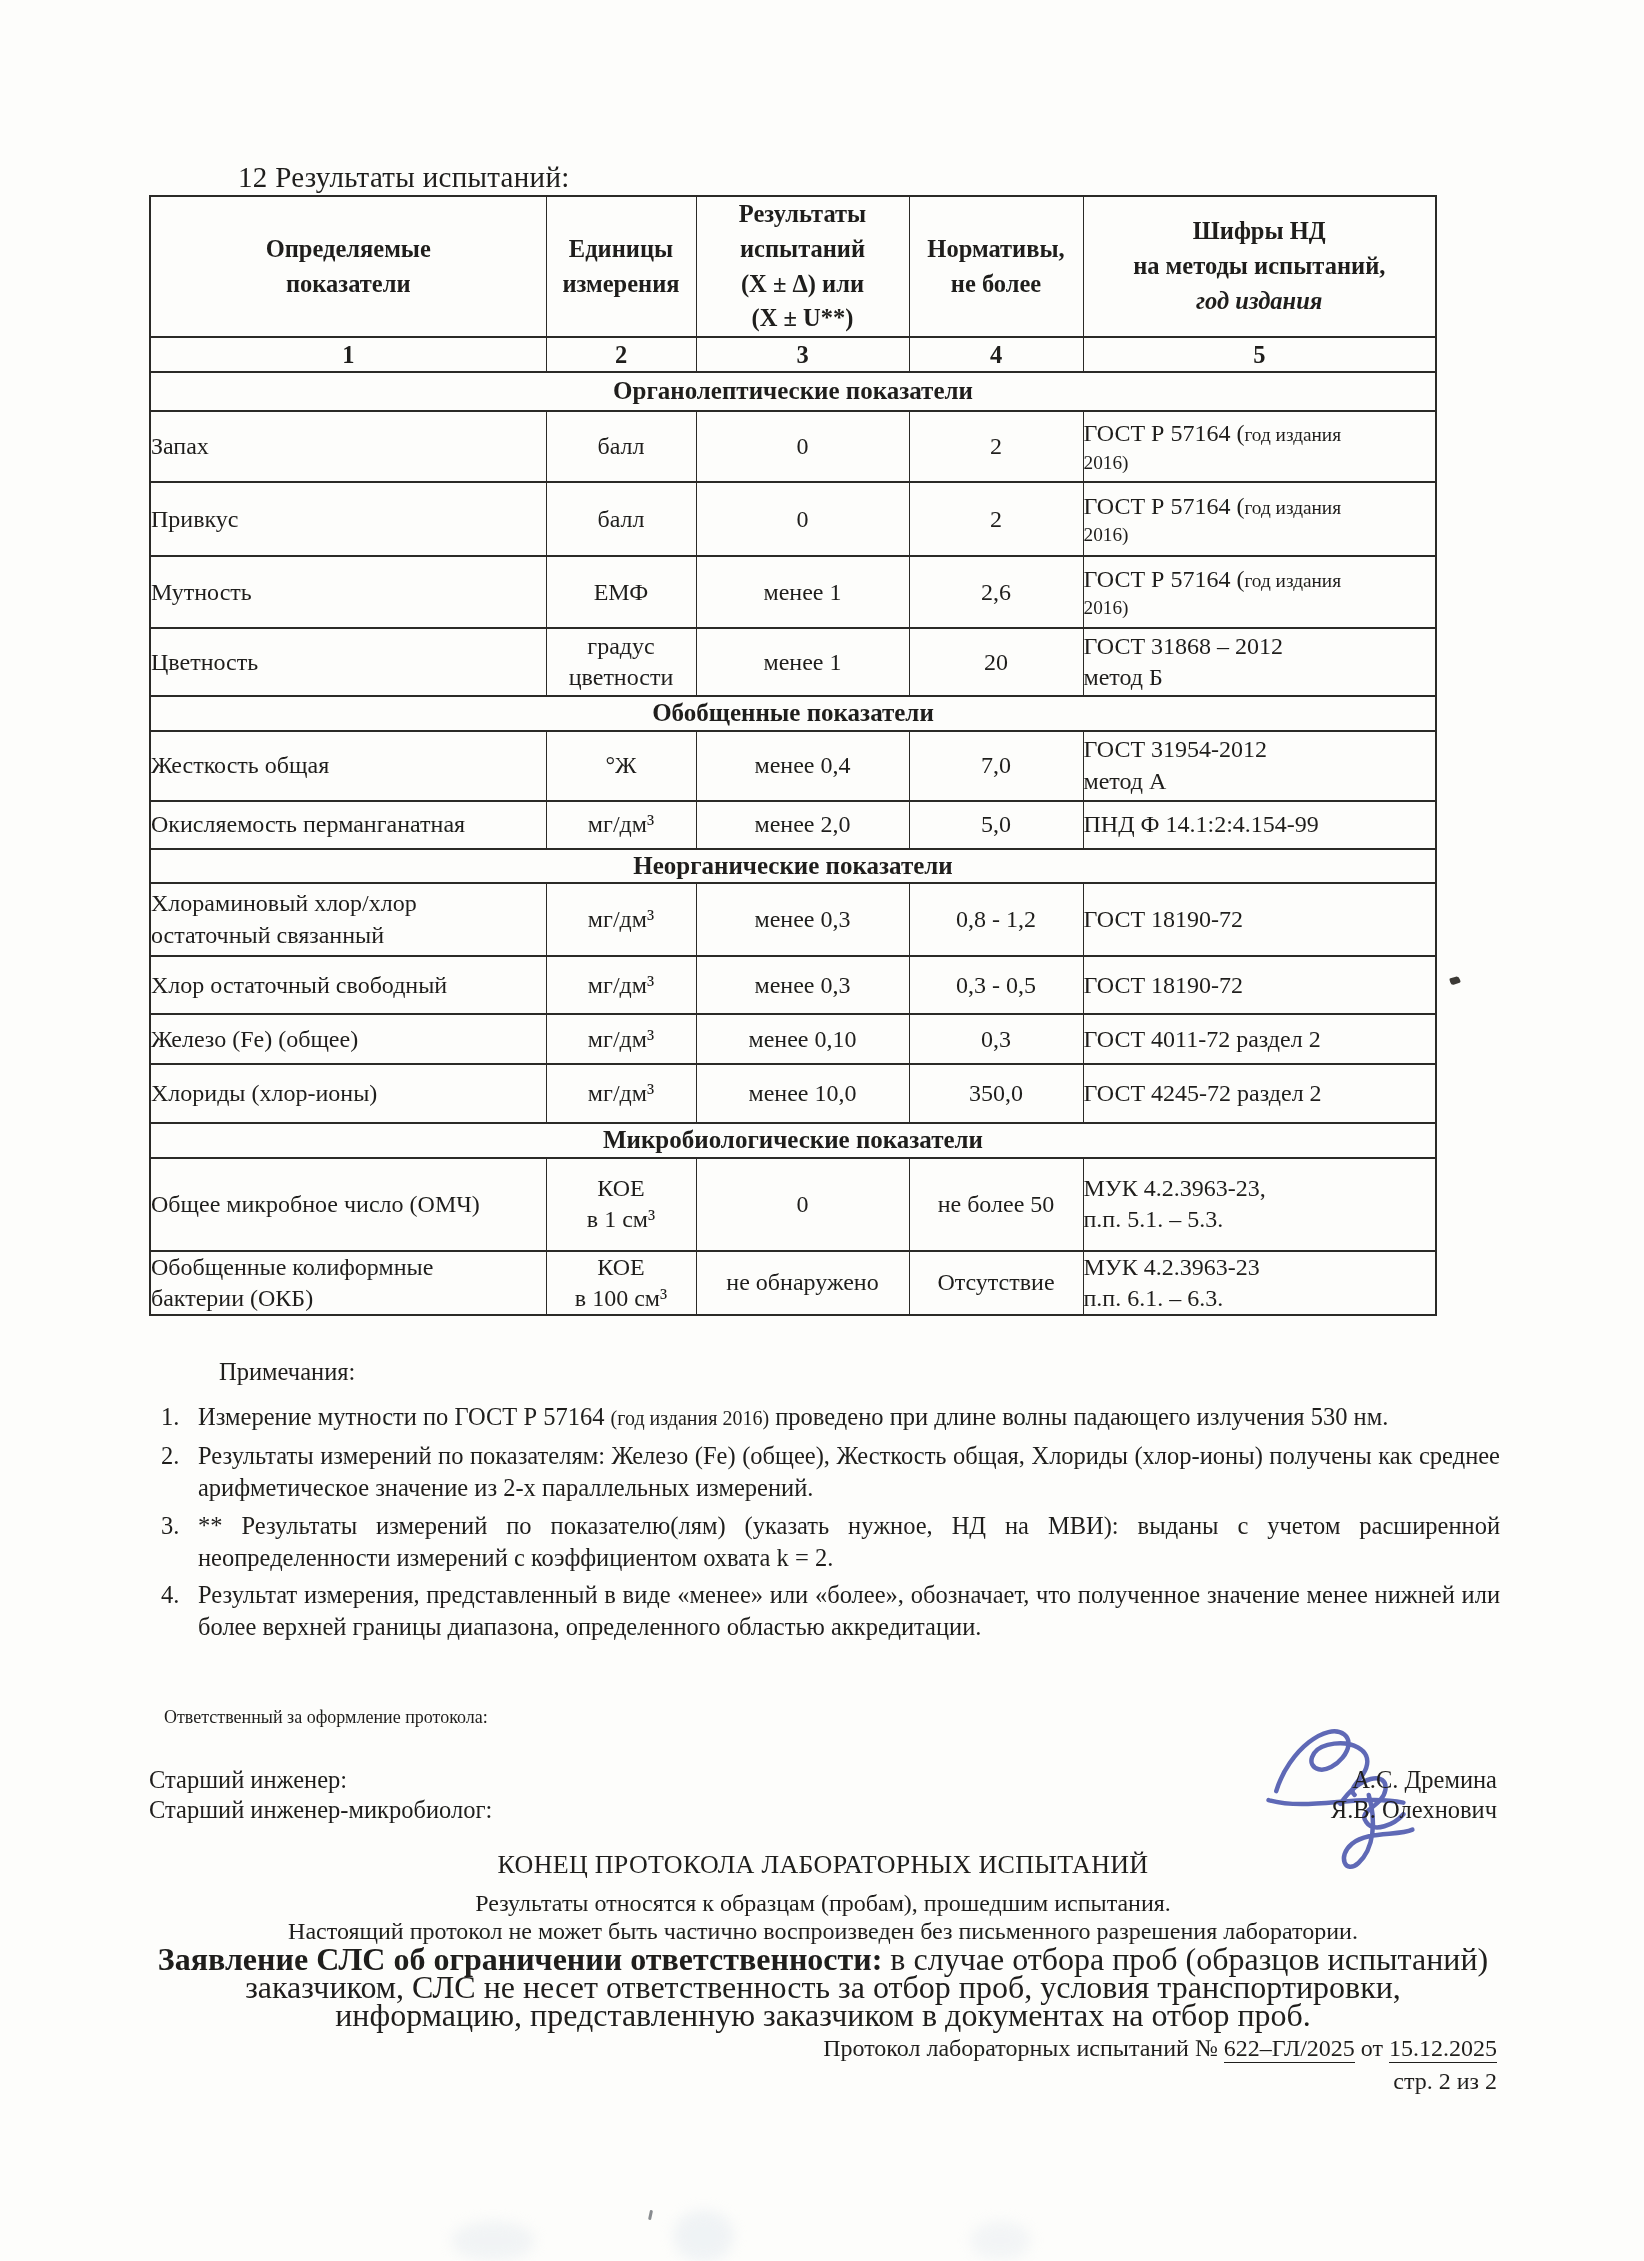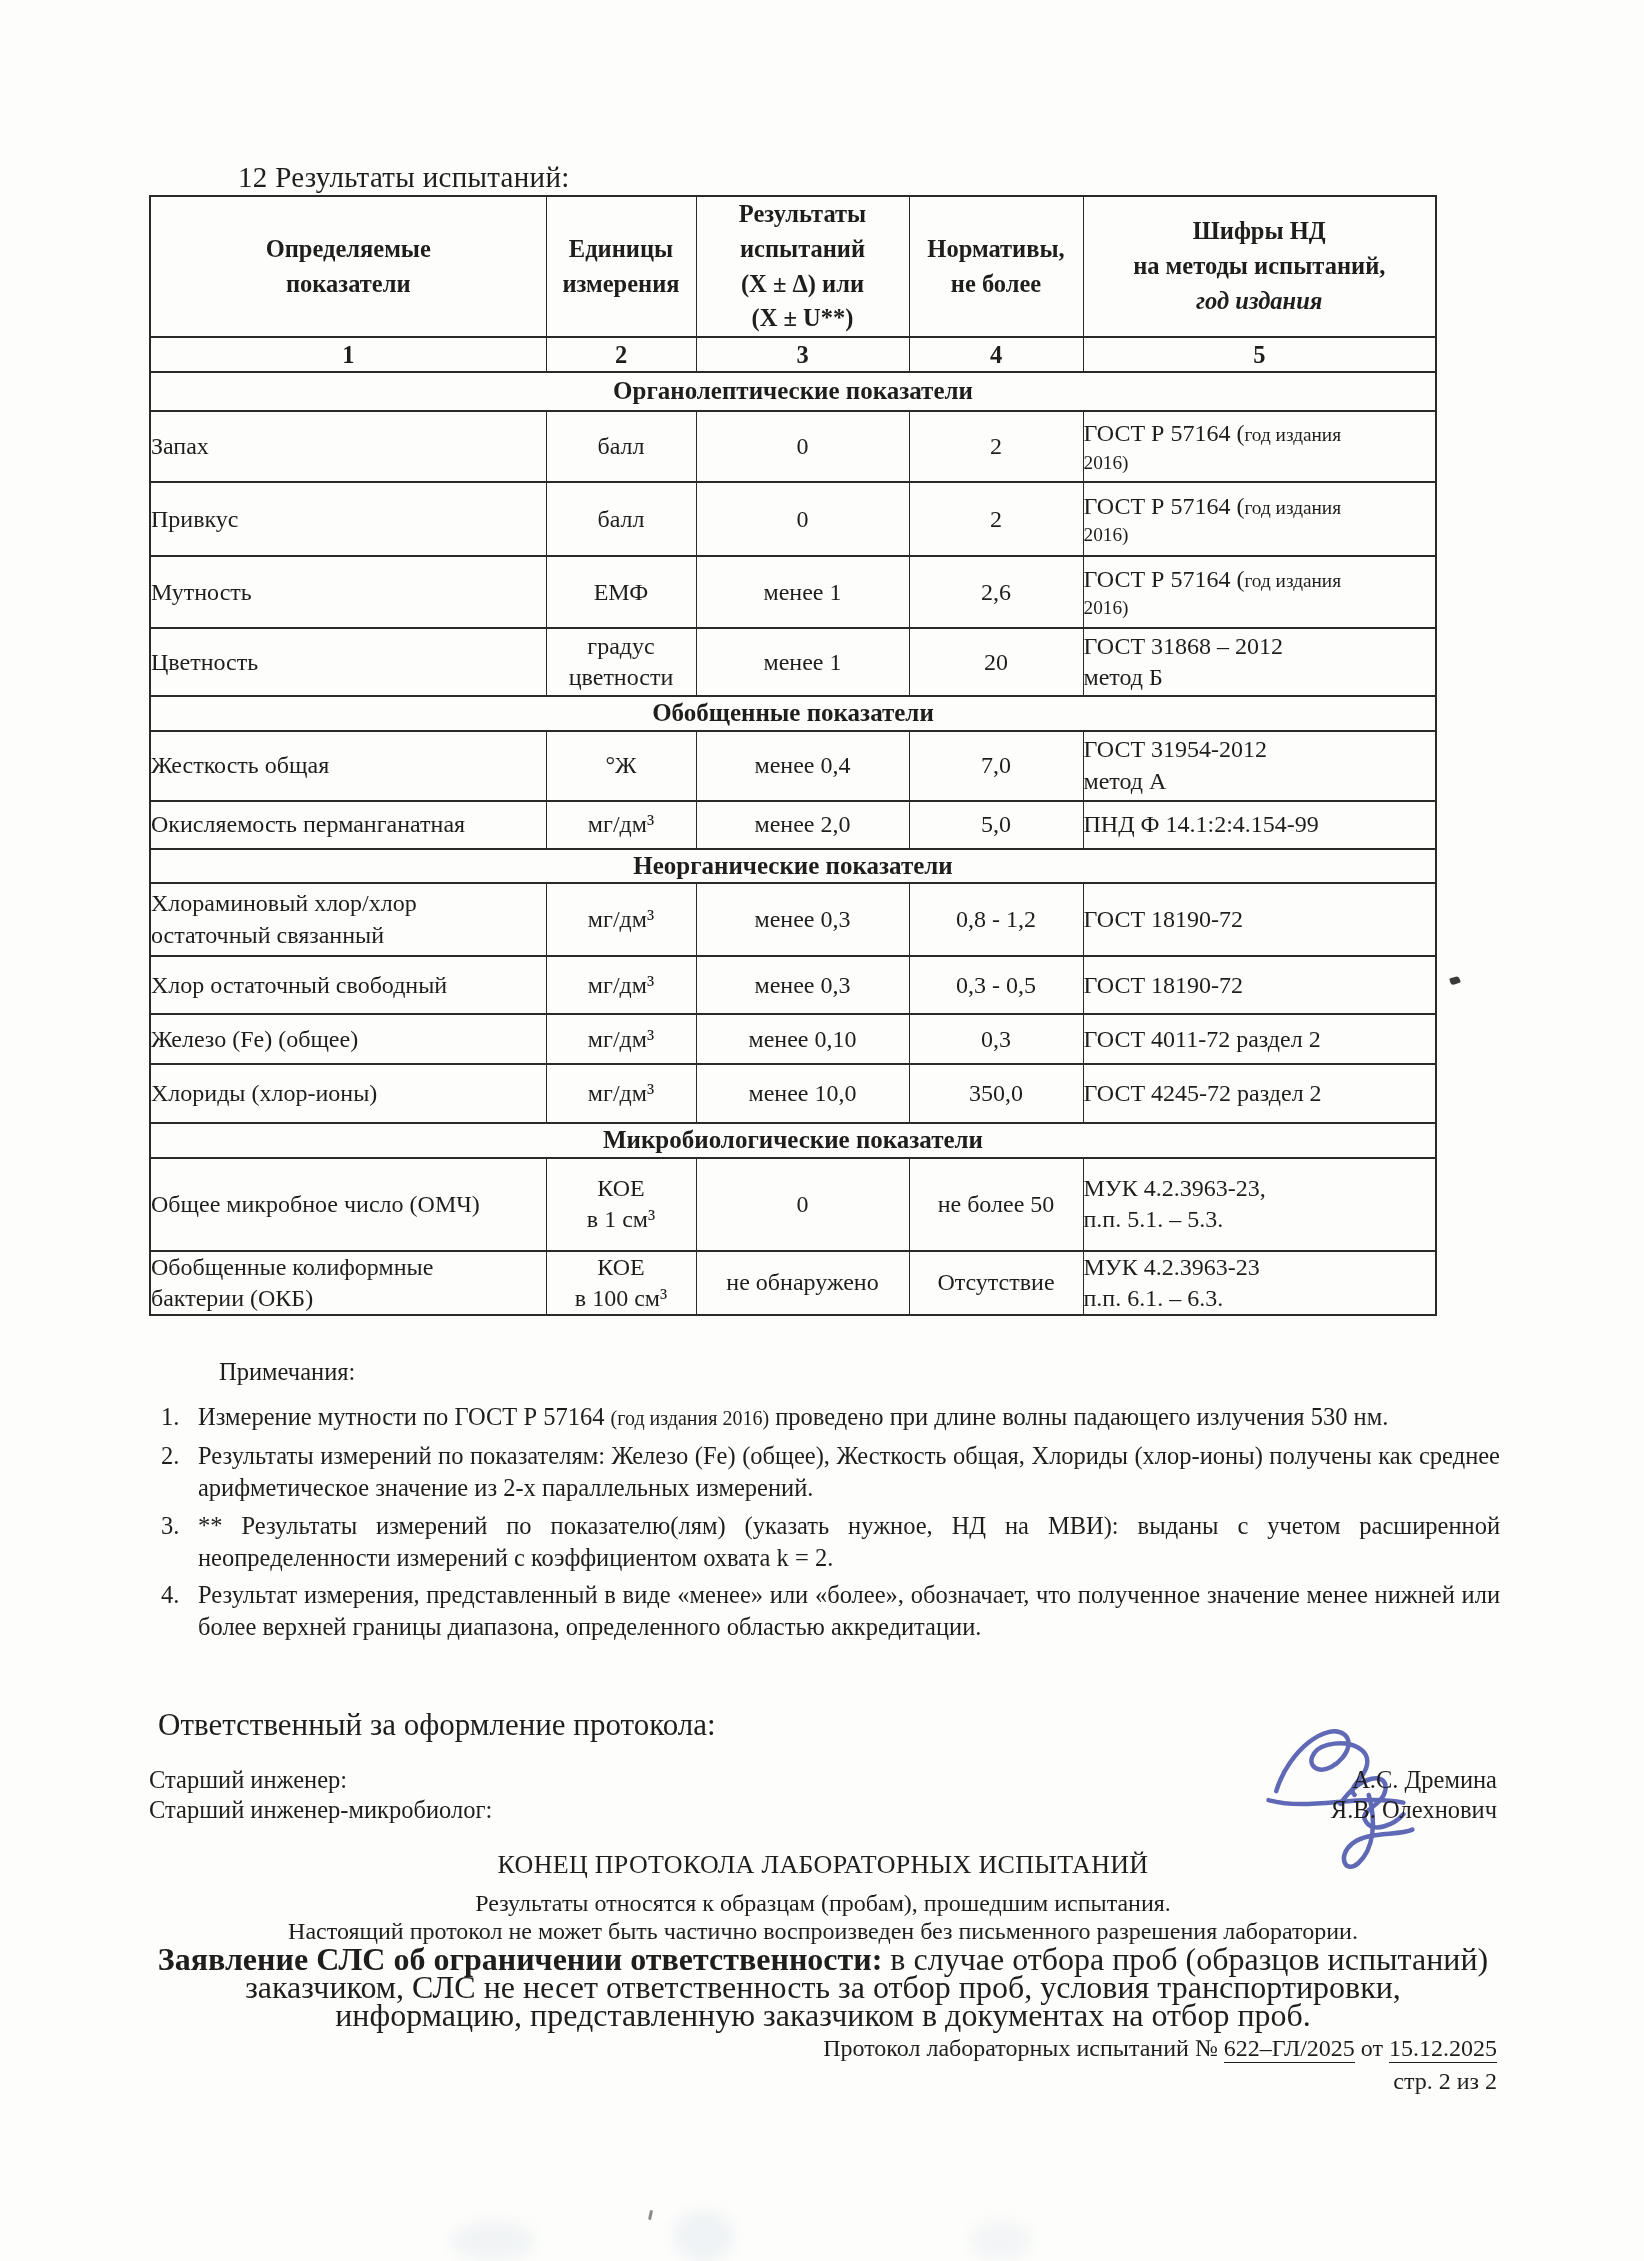--- a/index.html
+++ b/index.html
@@ -42,21 +42,21 @@
   .sm{font-size:19.3px;}
   .it{font-style:italic;}
   
   .notes-label{position:absolute;left:219px;top:1358px;font-size:24.5px;}
   .notes{position:absolute;left:161px;top:1401px;width:1339px;}
   .note{display:flex;margin-bottom:5.8px;}
   .note .num{flex:none;width:37px;font-size:24.5px;line-height:32px;}
   .note .txt{flex:1;text-align:justify;font-size:24.5px;line-height:32px;}
   .sm2{font-size:20px;}
   
-  .resp-label{position:absolute;left:158px;top:1707px;font-size:31px;}
+  .resp-label{position:absolute;left:164px;top:1707px;font-size:18px;}
   .roles{position:absolute;left:149px;top:1765px;font-size:24.5px;line-height:30px;}
   .names{position:absolute;right:147px;top:1765px;font-size:24.5px;line-height:30px;text-align:right;}
   .sig{position:absolute;left:1115px;top:1714px;width:361px;height:167px;}
   
   .footer{position:absolute;left:149px;top:1850px;width:1348px;text-align:center;}
   .f-end{font-size:26px;margin-bottom:9px;letter-spacing:0.3px;}
   .f-line{font-size:24px;line-height:28px;}
   .f-para{font-size:32px;line-height:28px;}
   .f-right{text-align:right;font-size:24px;line-height:28px;margin-top:5.2px;}
   .b{font-weight:bold;}

